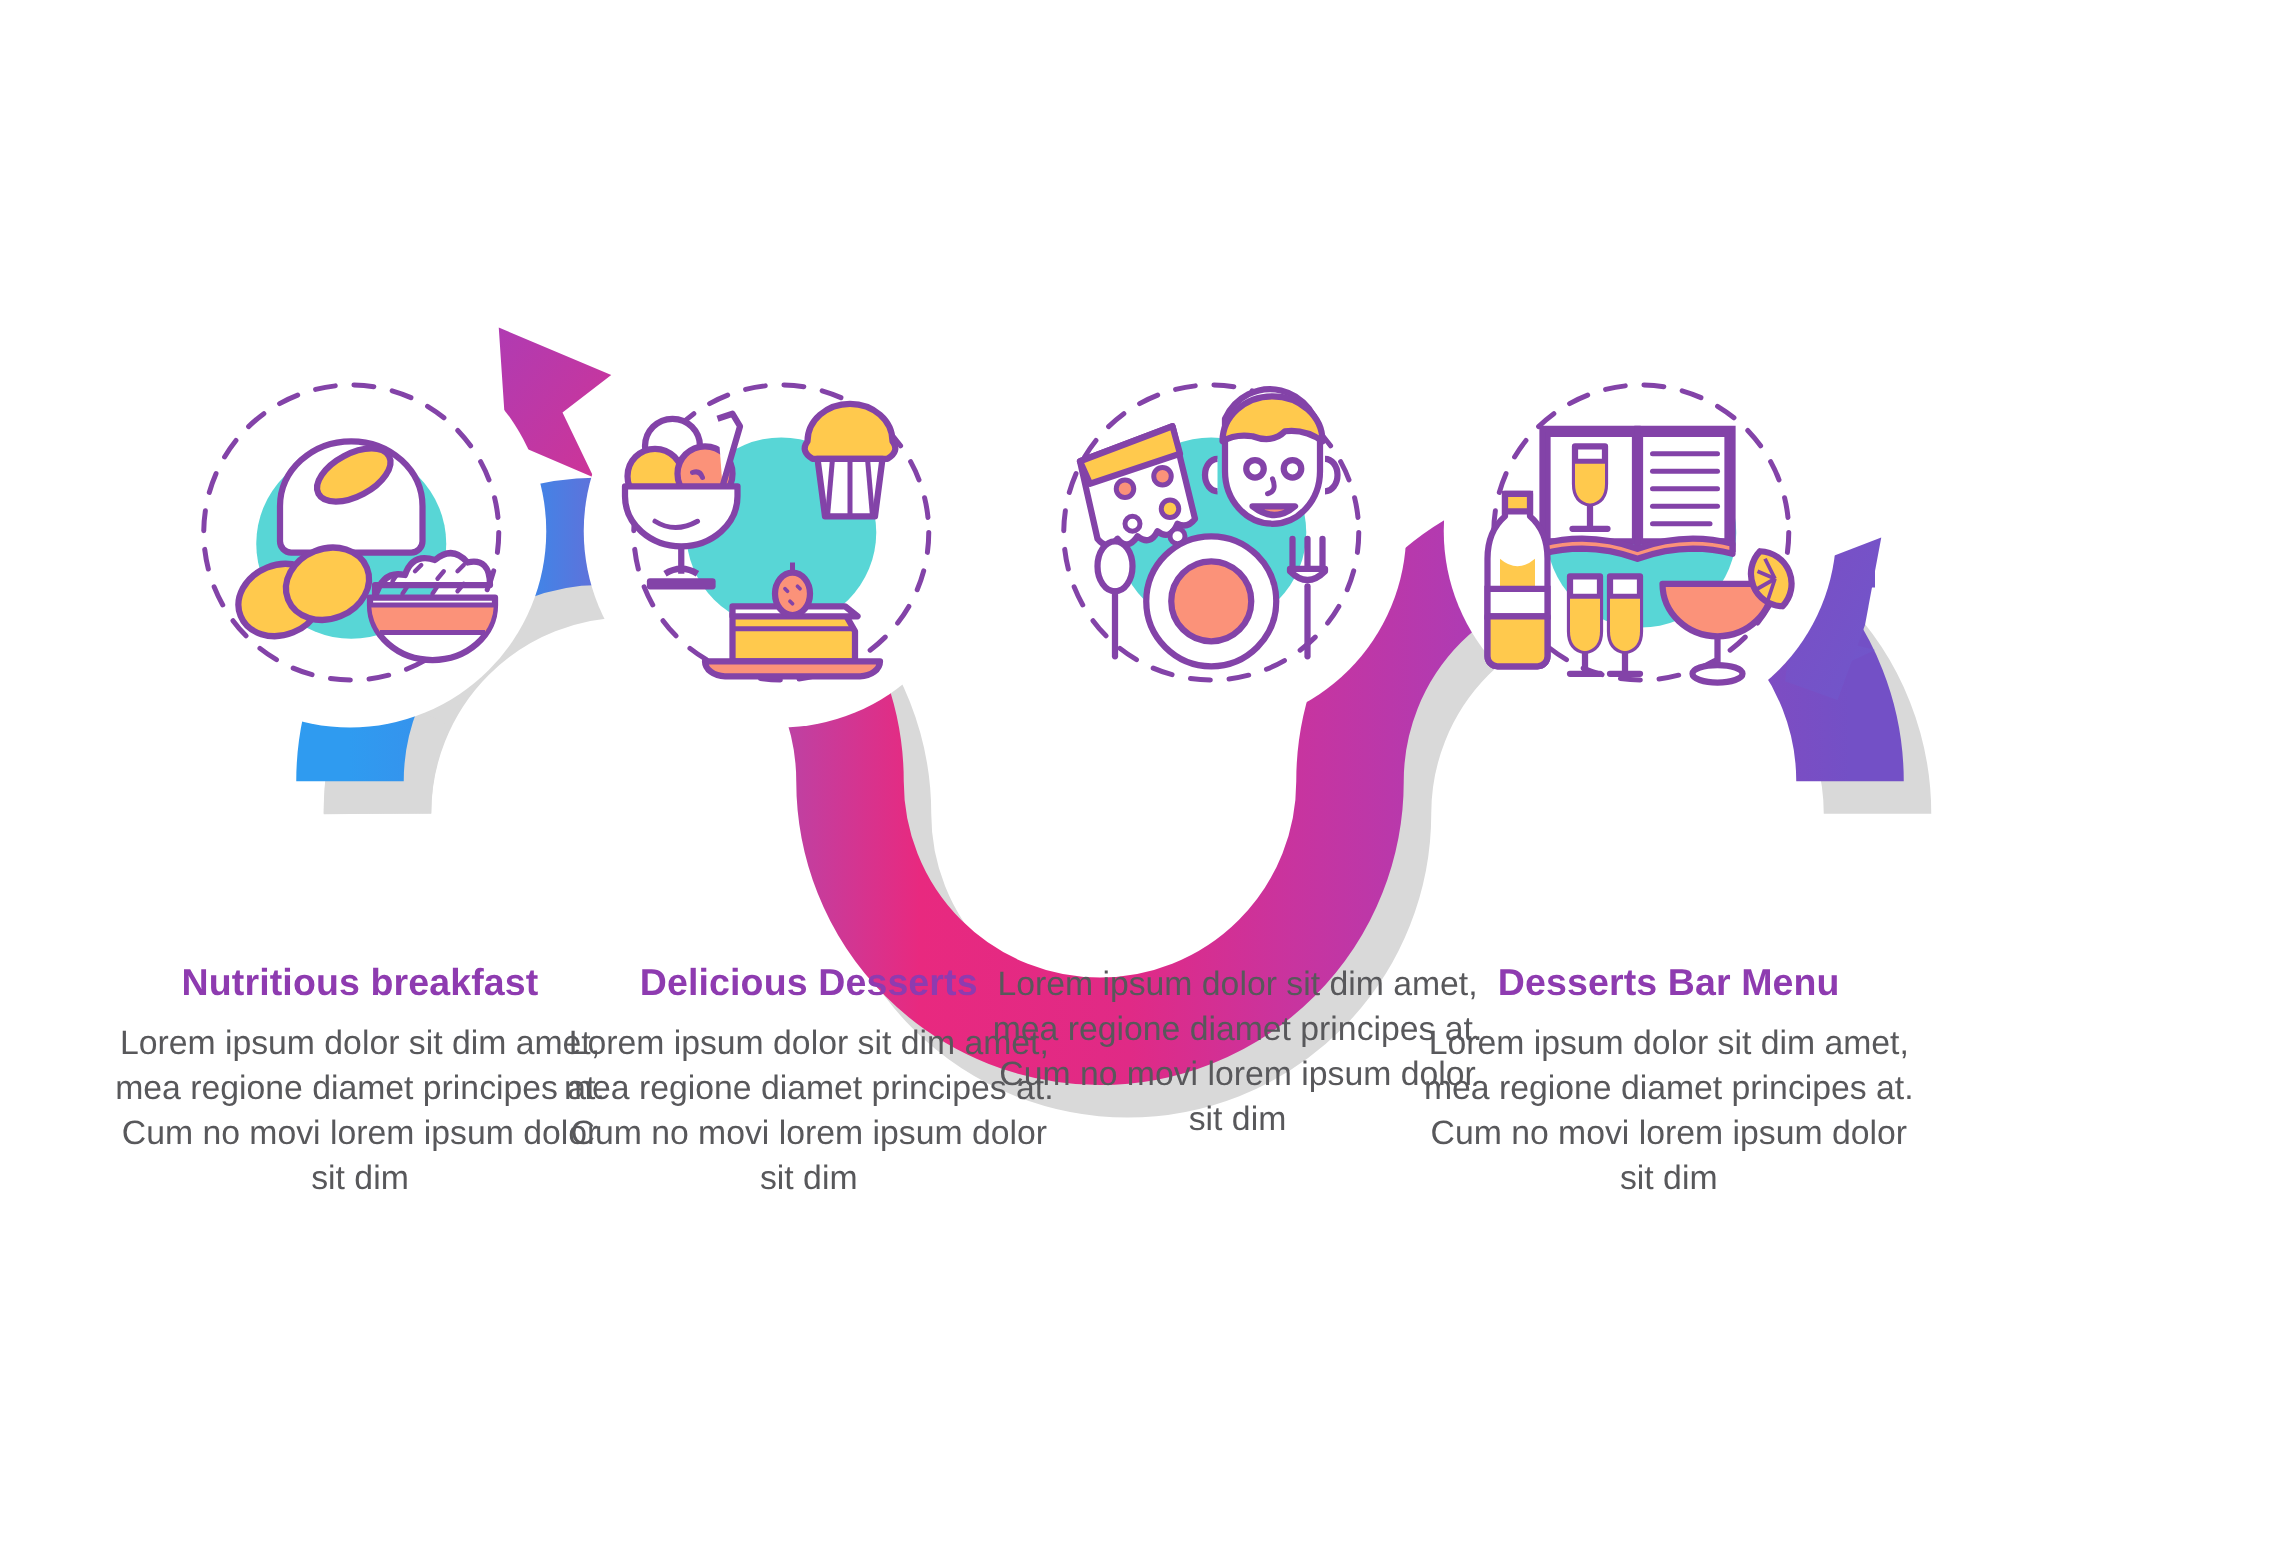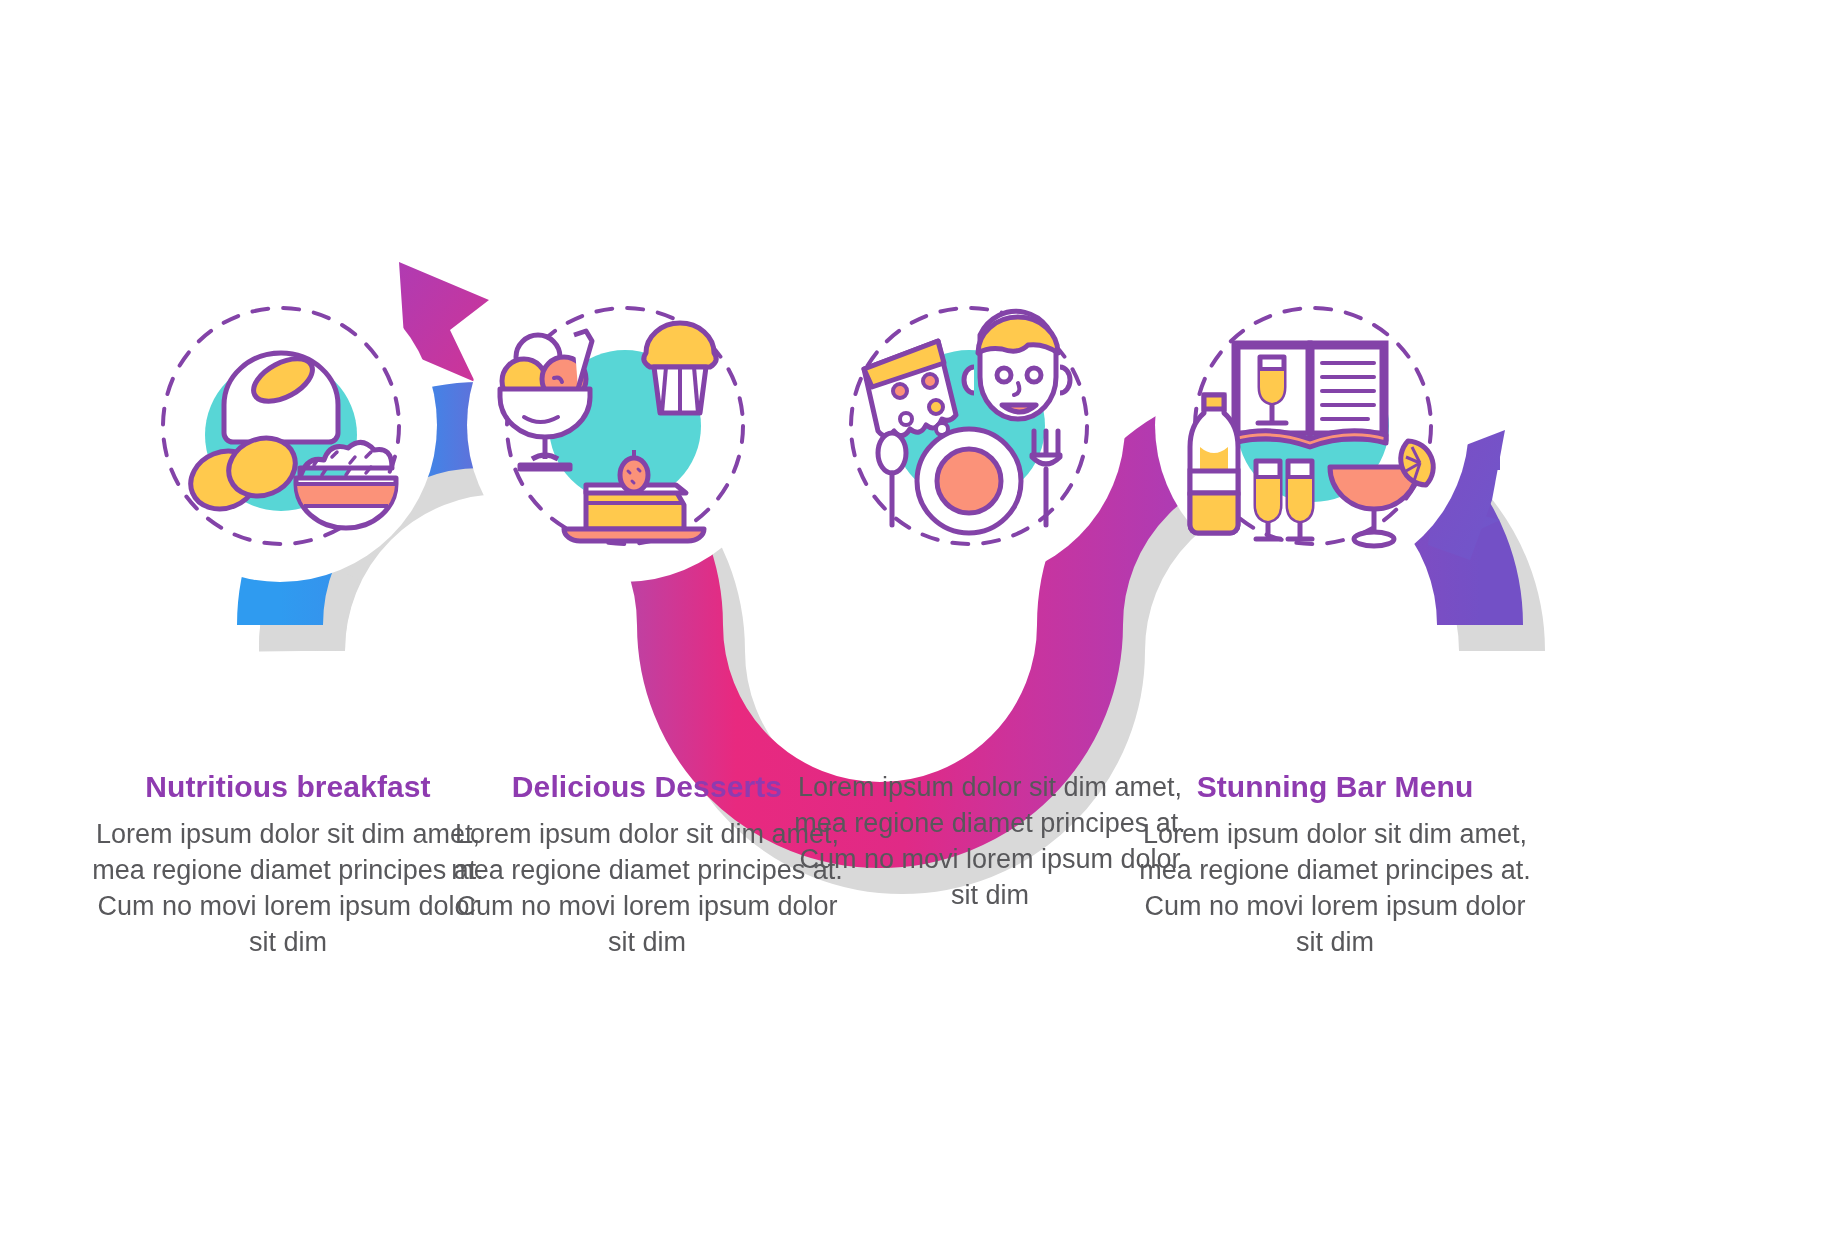--- a/index.html
+++ b/index.html
@@ -226,17 +226,17 @@
     <p>Lorem ipsum dolor sit dim amet, mea regione diamet principes at. Cum no movi lorem ipsum dolor sit dim</p>
   </div>
   <div class="col" id="c1">
     <h3>Delicious Desserts</h3>
     <p>Lorem ipsum dolor sit dim amet, mea regione diamet principes at. Cum no movi lorem ipsum dolor sit dim</p>
   </div>
   <div class="col" id="c2">
     <p>Lorem ipsum dolor sit dim amet, mea regione diamet principes at. Cum no movi lorem ipsum dolor sit dim</p>
   </div>
   <div class="col" id="c3">
-    <h3>Stunning Bar Menu</h3>
+    <h3>Desserts Bar Menu</h3>
     <p>Lorem ipsum dolor sit dim amet, mea regione diamet principes at. Cum no movi lorem ipsum dolor sit dim</p>
   </div>
 
 </div>
 
 </body></html>

